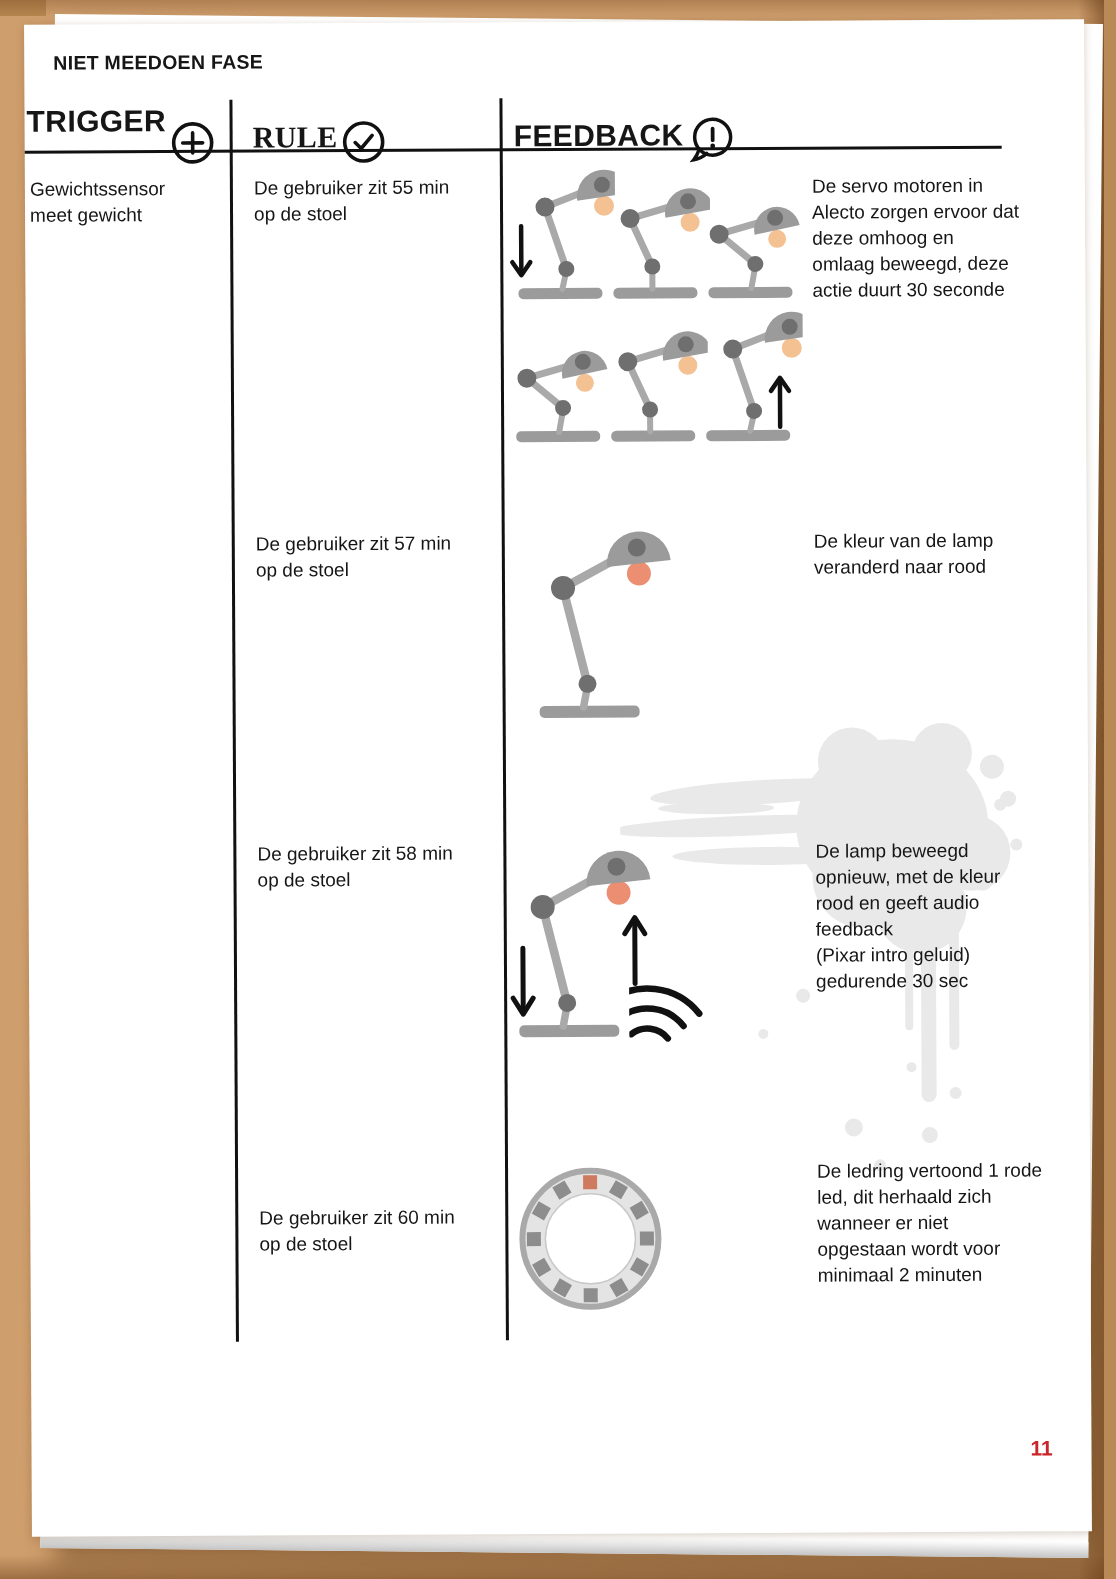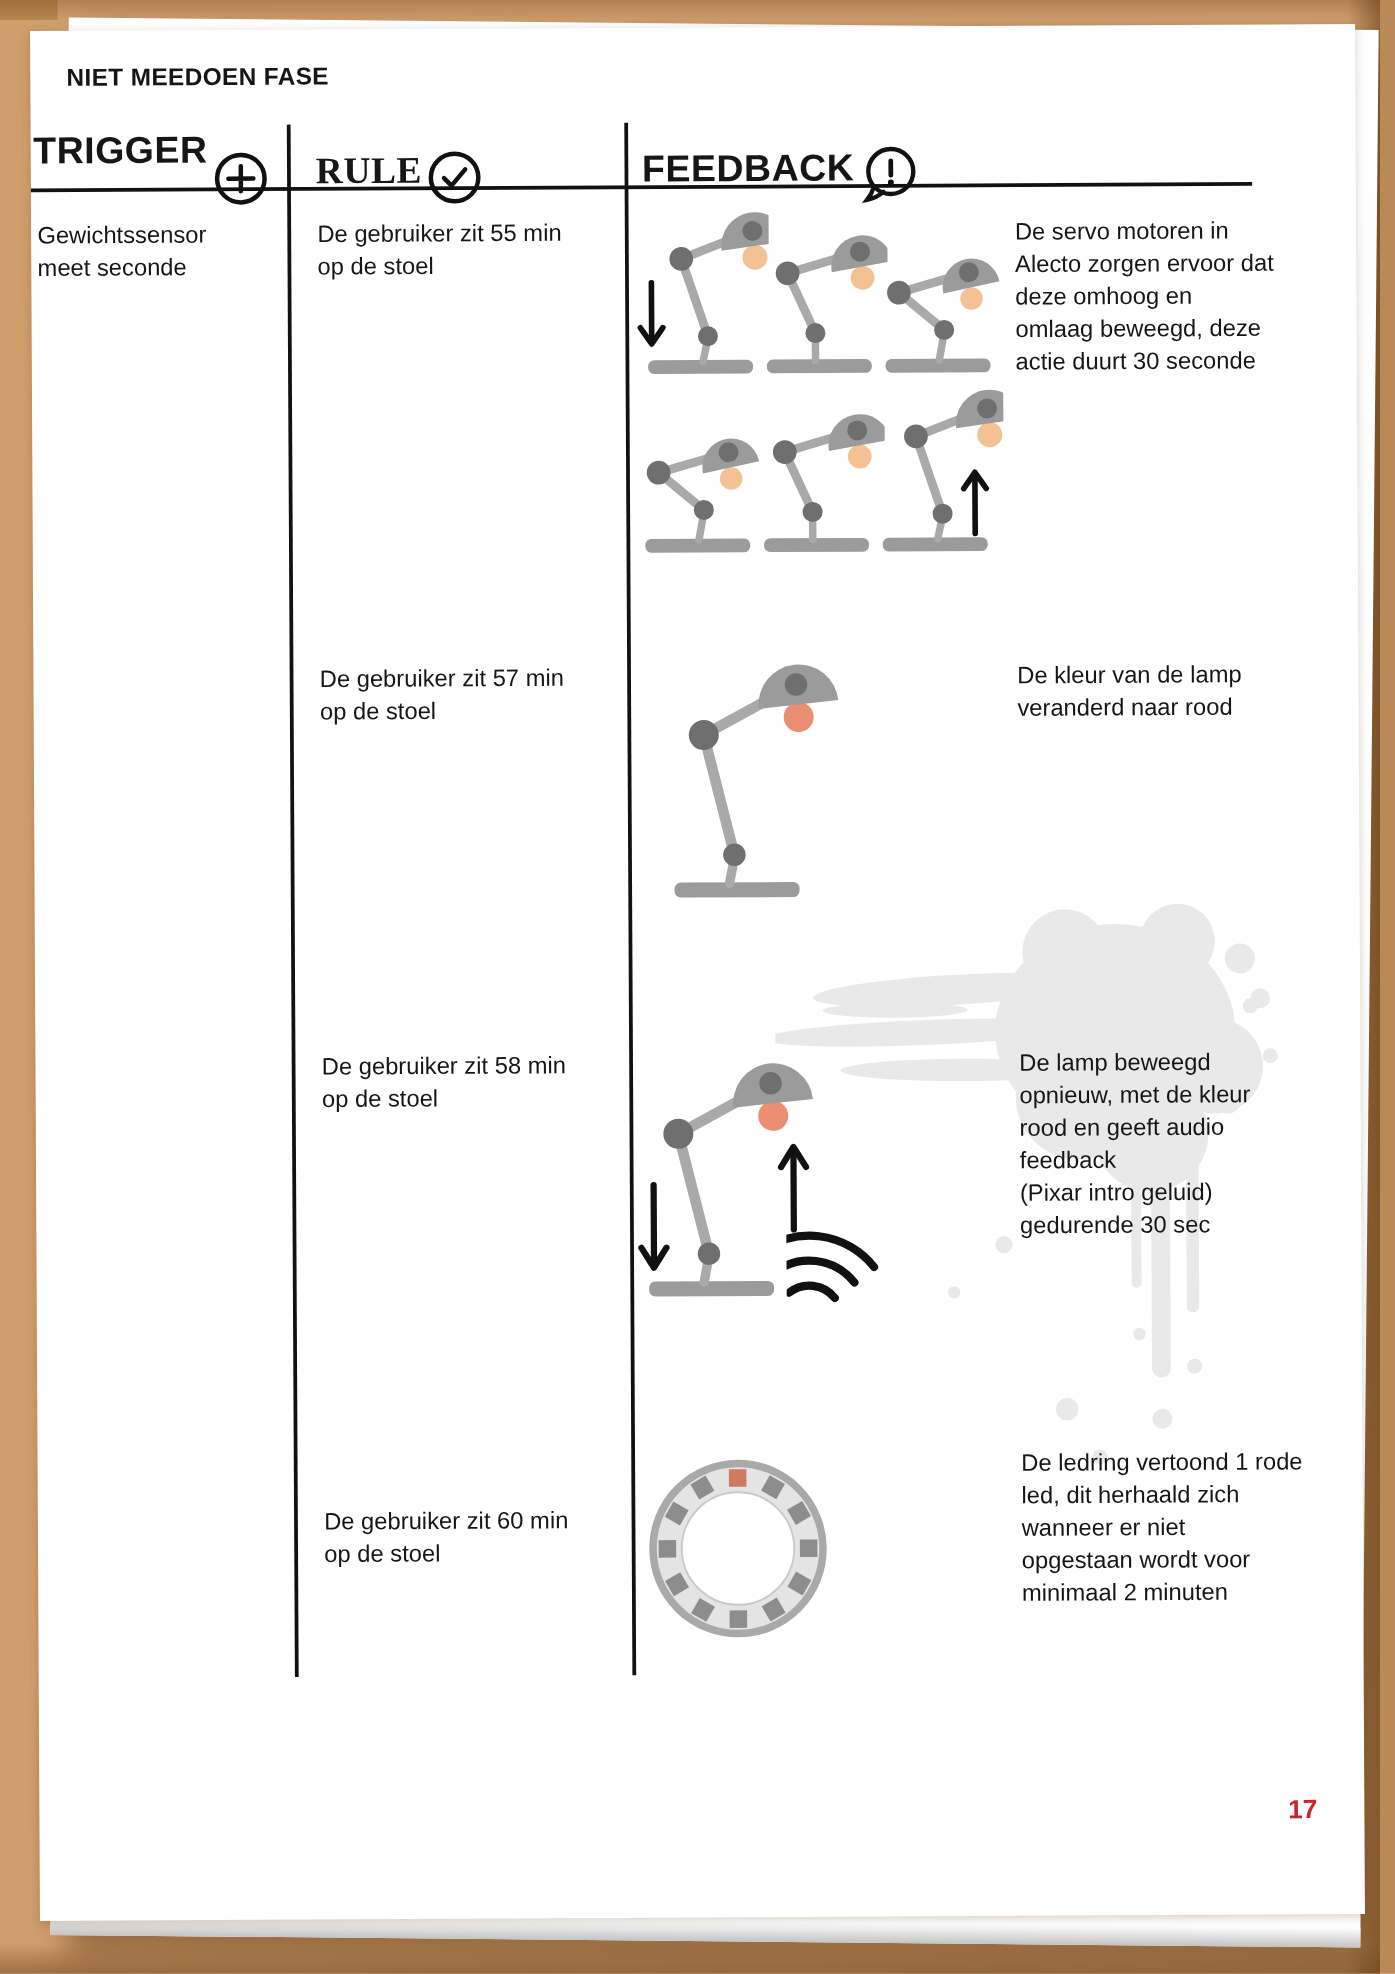--- a/index.html
+++ b/index.html
@@ -96,21 +96,21 @@
         <path d="M25 13.5 V25" stroke="#111" stroke-width="3.8" stroke-linecap="round"></path>
         <circle cx="25" cy="30.8" r="2.4" fill="#111"></circle>
       </svg>
     </div>
 
     <div class="abs hline" style="left:0px;top:126px;width:977px;"></div>
     <div class="abs vline" style="left:205px;top:76px;height:1242px;"></div>
     <div class="abs vline" style="left:475px;top:76px;height:1242px;"></div>
 
     <div class="abs txt" style="left:5px;top:152px;width:190px;">Gewichtssensor
-meet seconde</div>
+meet gewicht</div>
 
     <div class="abs txt" style="left:229px;top:152px;width:240px;">De gebruiker zit 55 min
 op de stoel</div>
     <div class="abs txt" style="left:229px;top:508px;width:240px;">De gebruiker zit 57 min
 op de stoel</div>
     <div class="abs txt" style="left:229px;top:818px;width:240px;">De gebruiker zit 58 min
 op de stoel</div>
     <div class="abs txt" style="left:229px;top:1182px;width:240px;">De gebruiker zit 60 min
 op de stoel</div>
 
@@ -293,15 +293,15 @@
             <rect x="-7" y="-63.5" width="14" height="14" transform="rotate(180)" fill="#8d8d8d"></rect>
             <rect x="-7" y="-63.5" width="14" height="14" transform="rotate(210)" fill="#8d8d8d"></rect>
             <rect x="-7" y="-63.5" width="14" height="14" transform="rotate(240)" fill="#8d8d8d"></rect>
             <rect x="-7" y="-63.5" width="14" height="14" transform="rotate(270)" fill="#8d8d8d"></rect>
             <rect x="-7" y="-63.5" width="14" height="14" transform="rotate(300)" fill="#8d8d8d"></rect>
             <rect x="-7" y="-63.5" width="14" height="14" transform="rotate(330)" fill="#8d8d8d"></rect>
           </g>
       </svg>
     </div>
 
-    <div class="abs page-num" style="left: 999px; top: 1417px; color: rgb(201, 37, 43);">17</div>
+    <div class="abs page-num" style="left: 999px; top: 1417px; color: rgb(201, 37, 43);">11</div>
   </div>
 </div>
 
 </body></html>

